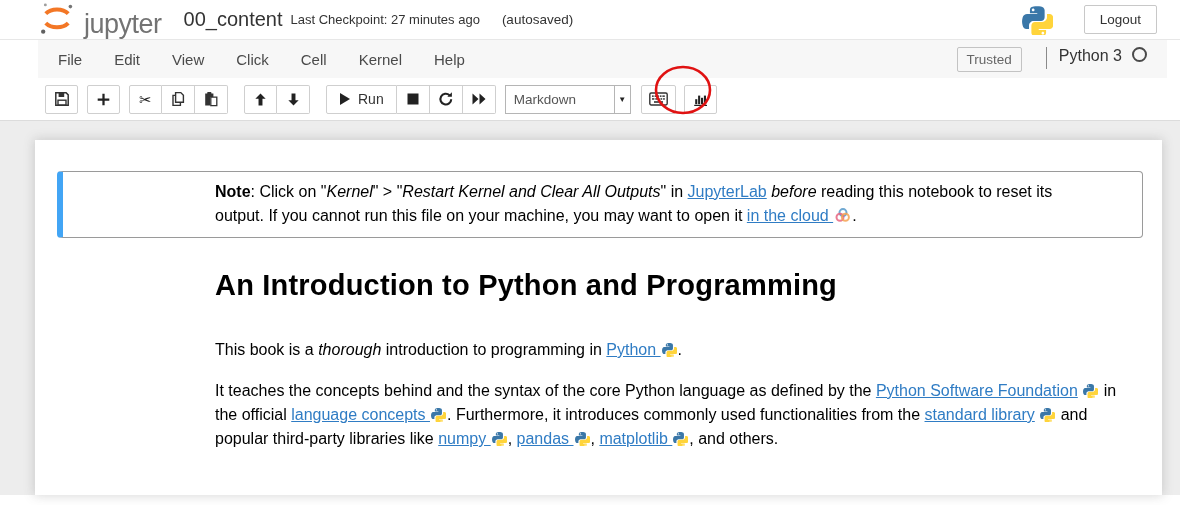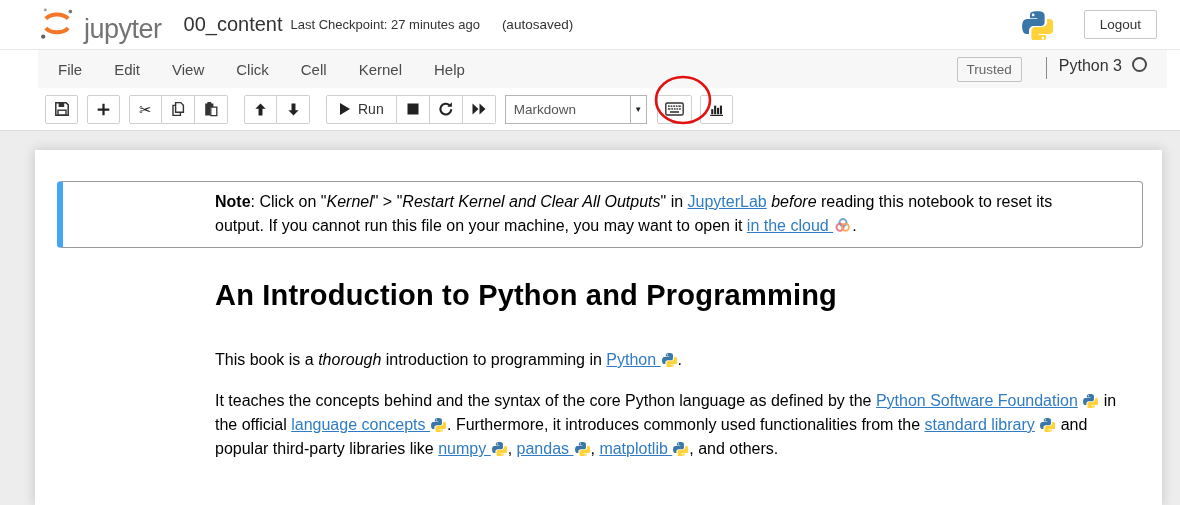--- a/index.html
+++ b/index.html
@@ -1,21 +1,21 @@
 <!DOCTYPE html>
 <html><head>
 <meta charset="utf-8">
 <style>
   * { margin:0; padding:0; box-sizing:border-box; }
   html,body { width:1180px; height:505px; overflow:hidden; background:#fff;
               font-family:"Liberation Sans","DejaVu Sans",sans-serif; color:#333; }
   .canvas { position:relative; width:1180px; height:505px; }
 
   
-  .header { height:50px; display:flex; align-items:center; border-bottom:1px solid #e7e7e7;
+  .header { height:40px; display:flex; align-items:center; border-bottom:1px solid #e7e7e7;
             background:#fff; padding:0 23px 0 38px; position:relative; }
   .logo { display:flex; align-items:flex-end; cursor:pointer; }
   .logo svg { display:block; }
   .logo-text { font-size:27px; color:#737373; letter-spacing:-0.5px; margin-left:8px; line-height:1; padding-bottom:2px; }
   .nb-title { font-size:20px; color:#333; margin-left:22px; cursor:pointer; }
   .checkpoint { font-size:13px; color:#333; margin-left:8px; }
   .autosaved { font-size:13.5px; color:#333; margin-left:22px; }
   .header-right { margin-left:auto; display:flex; align-items:center; }
   .py-logo-big { width:31px; height:31px; margin-right:31px; }
   .logout-btn { font-size:13.5px; color:#333; background:#fff; border:1px solid #c8c8c8;
@@ -41,21 +41,21 @@
             color:#333; }
   .btn-group .tb-btn { border-radius:0; }
   .btn-group .tb-btn:not(:first-child) { border-left:0; }
   .btn-group .tb-btn:first-child { border-radius:2px 0 0 2px; }
   .btn-group .tb-btn:last-child { border-radius:0 2px 2px 0; }
   .btn-group.single .tb-btn { border-radius:2px; }
   .gap-lg { margin-right:16px; }
   .tb-btn svg { display:block; }
   .run-label { font-size:14px; margin-left:7px; color:#333; }
   .scissors { font-size:15px; line-height:1; color:#222; }
-  .cell-type-select { height:29px; width:142px; border:1px solid #b5b5b5; background:#fff;
+  .cell-type-select { height:29px; width:126px; border:1px solid #b5b5b5; background:#fff;
                       display:flex; align-items:center; margin-right:10px; cursor:pointer; position:relative; }
   .cell-type-value { font-size:13.5px; color:#555; padding-left:8px; flex:1; }
   .select-arrow { width:16px; height:27px; border-left:1px solid #b5b5b5; display:flex;
                   align-items:center; justify-content:center; font-size:8px; color:#222; background:#fff; }
   .annotation-ellipse { position:absolute; left:653px; top:-14px; pointer-events:none; }
 
   
   .content-bg { background:#ededed; height:374px; position:relative; }
   .paper { position:absolute; left:35px; top:19px; width:1127px; height:355px; background:#fff;
            box-shadow:0 0 10px 1px rgba(87,87,87,0.22); padding-top:31px; }

